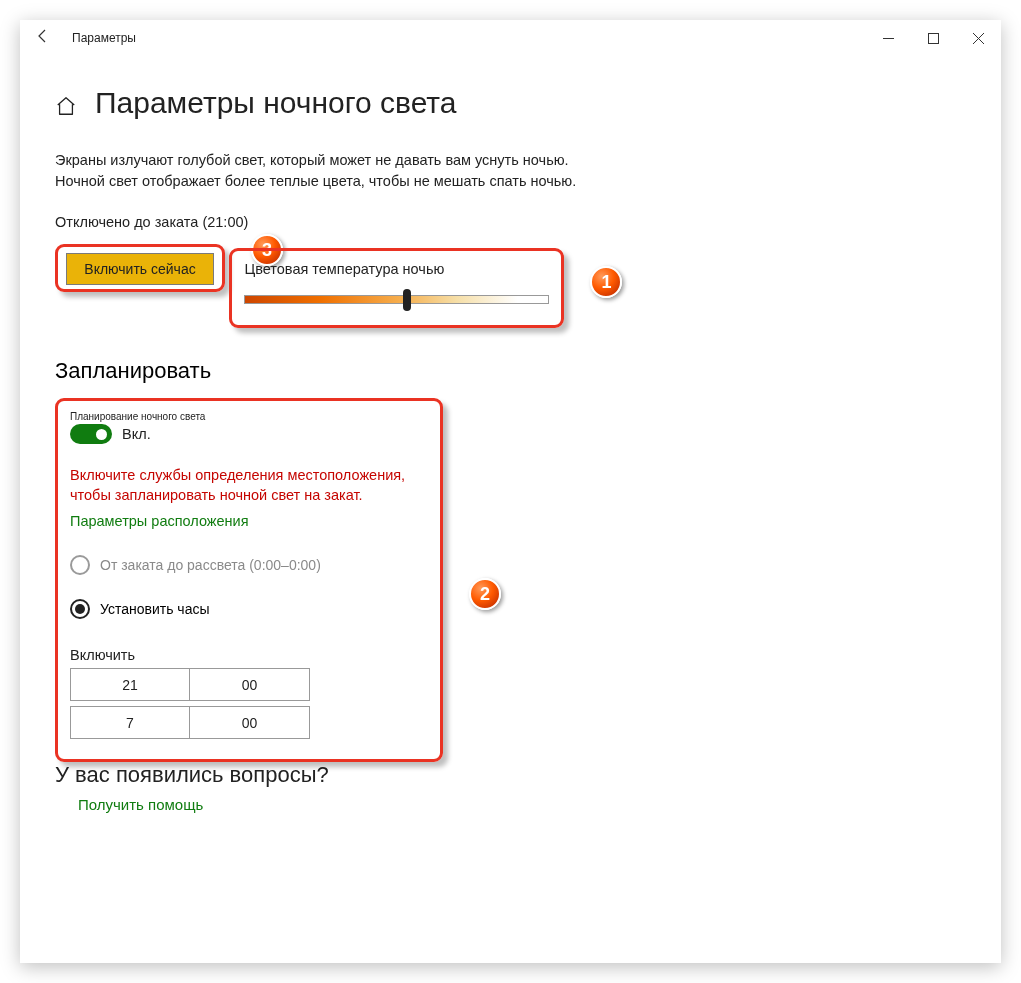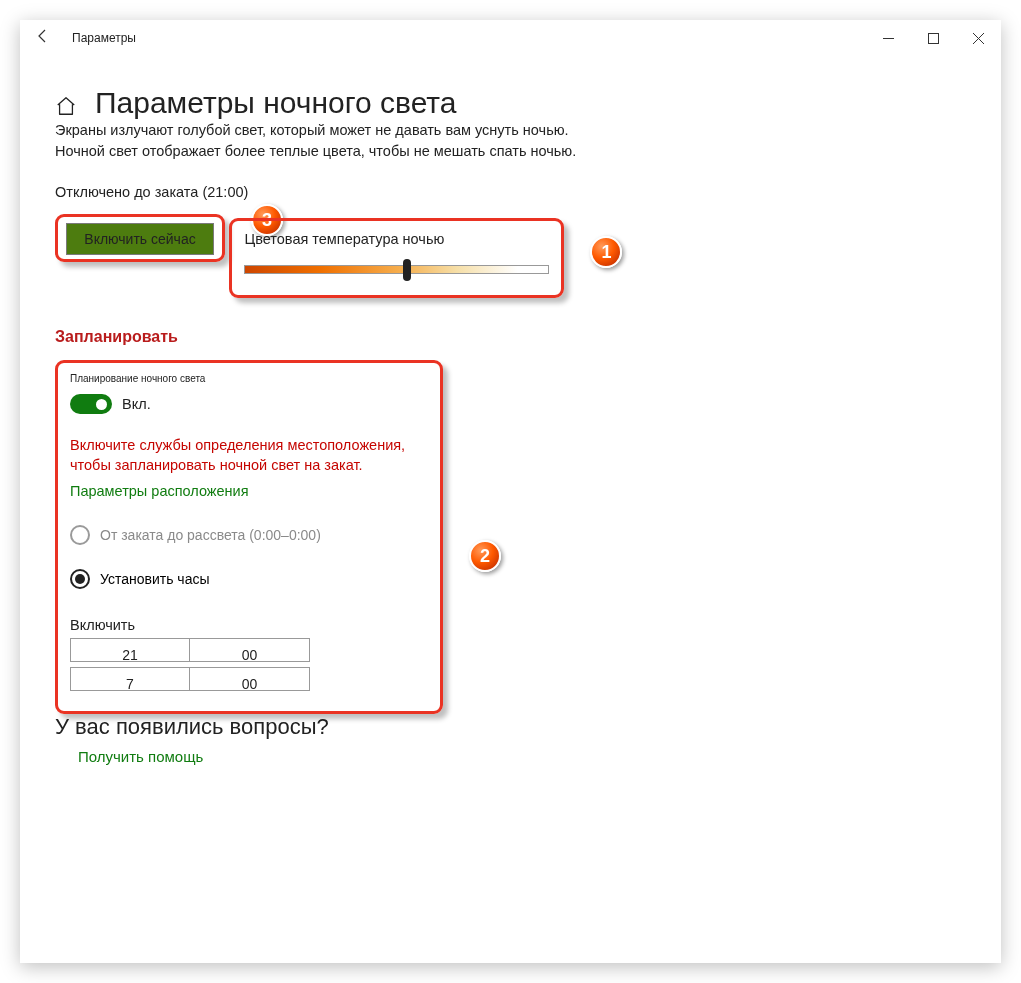--- a/index.html
+++ b/index.html
@@ -27,58 +27,58 @@
     .tb-title { font-size:12px; color:#222; margin-left:14px; flex:1; }
     .sys-btns { display:flex; height:100%; }
     .sys-btn { width:45px; display:flex; align-items:center; justify-content:center; font-size:13px; color:#333; }
     .sys-btn svg { width:11px; height:11px; stroke:#333; stroke-width:1; fill:none; }
 
     .content { padding: 30px 54px 20px 35px; }
     .header-row { display:flex; align-items:center; }
     .home-icon { width:22px; height:22px; margin-right:18px; margin-top:6px; }
     .page-title { font-size:30px; font-weight:400; color:#222; }
 
-    .desc { max-width:560px; font-size:14.5px; color:#222; line-height:1.45; }
+    .desc { max-width:560px; font-size:14.5px; color:#222; line-height:1.45; margin-top:30px; }
     .status-line { font-size:14.5px; color:#222; margin-top:22px; }
 
     .enable-btn-wrap { position:relative; display:inline-block; margin-top:6px; }
-    .enable-btn { width:148px; height:32px; background:#4d7c0f; border:1px solid #7a7a7a; font-size:14px; color:#222; display:flex; align-items:center; justify-content:center; }
+    .enable-btn { width:148px; height:32px; background:#eab308; border:1px solid #7a7a7a; font-size:14px; color:#222; display:flex; align-items:center; justify-content:center; }
 
     .callout { border:3px solid #ea3323; border-radius:9px; position:relative; }
     .callout-small { padding:6px 8px 4px 8px; }
     .shadow { box-shadow: 5px 5px 5px rgba(0,0,0,0.25); }
 
     .temp-box { margin-top:18px; width:335px; padding:10px 12px 16px 12px; }
     .temp-label { font-size:14.5px; color:#222; }
     .slider-wrap { margin-top:18px; position:relative; height:14px; }
     .slider-track { height:9px; border:1px solid #999; background:linear-gradient(90deg,#ce4600 0%,#f07000 25%,#f6b050 52%,#f6dfa8 70%,#ffffff 90%); }
     .slider-thumb { position:absolute; top:-6px; left:52%; width:8px; height:22px; background:#222; border-radius:4px; }
 
-    .section-h { font-size:16px; font-weight:700; color:#b91c1c; margin-top:30px; }
+    .section-h { font-size:22px; font-weight:400; color:#000000; margin-top:30px; }
 
     .sched-box { margin-top:14px; width:388px; padding:10px 12px 20px 12px; }
     .sub-label { font-size:10px; color:#222; }
-    .toggle-row { display:flex; align-items:center; margin-top:10px; }
+    .toggle-row { display:flex; align-items:center; margin-top:2px; }
     .toggle { width:42px; height:20px; border-radius:11px; background:#107c10; position:relative; }
     .toggle-knob { width:11px; height:11px; border-radius:50%; background:#fff; position:absolute; top:4.5px; right:5px; }
     .toggle-text { font-size:14.5px; margin-left:10px; color:#222; }
     .warn { color:#c50500; font-size:14.5px; margin-top:22px; line-height:1.35; }
     .link { color:#107c10; font-size:14.5px; margin-top:8px; }
     .radio-row { display:flex; align-items:center; margin-top:26px; }
     .radio-row.second { margin-top:24px; }
     .radio { width:20px; height:20px; border-radius:50%; border:2px solid; margin-right:10px; display:flex; align-items:center; justify-content:center; }
     .radio.disabled { border-color:#9a9a9a; }
     .radio.enabled { border-color:#222; }
     .radio-dot { width:10px; height:10px; border-radius:50%; background:#222; }
     .radio-label { font-size:14px; }
     .radio-label.disabled { color:#8a8a8a; }
 
     .time-label { font-size:14.5px; color:#222; margin-top:28px; }
     .time-row { display:flex; margin-top:5px; }
-    .time-cell { width:120px; height:24px; border:1px solid #999; text-align:center; line-height:32px; font-size:14px; color:#222; }
+    .time-cell { width:120px; height:33px; border:1px solid #999; text-align:center; line-height:32px; font-size:14px; color:#222; }
     .time-cell + .time-cell { border-left:none; }
 
     .faq-h { font-size:22px; font-weight:400; color:#222; }
     .faq-link { color:#107c10; font-size:15px; margin-top:8px;margin-left:23px; }
 
     .num-badge {
       position:absolute;
       width:32px; height:32px; border-radius:50%;
       background: radial-gradient(circle at 35% 30%, #ff9a5a 0%, #ff5a00 45%, #b42200 100%);
       border:2px solid #fff;

